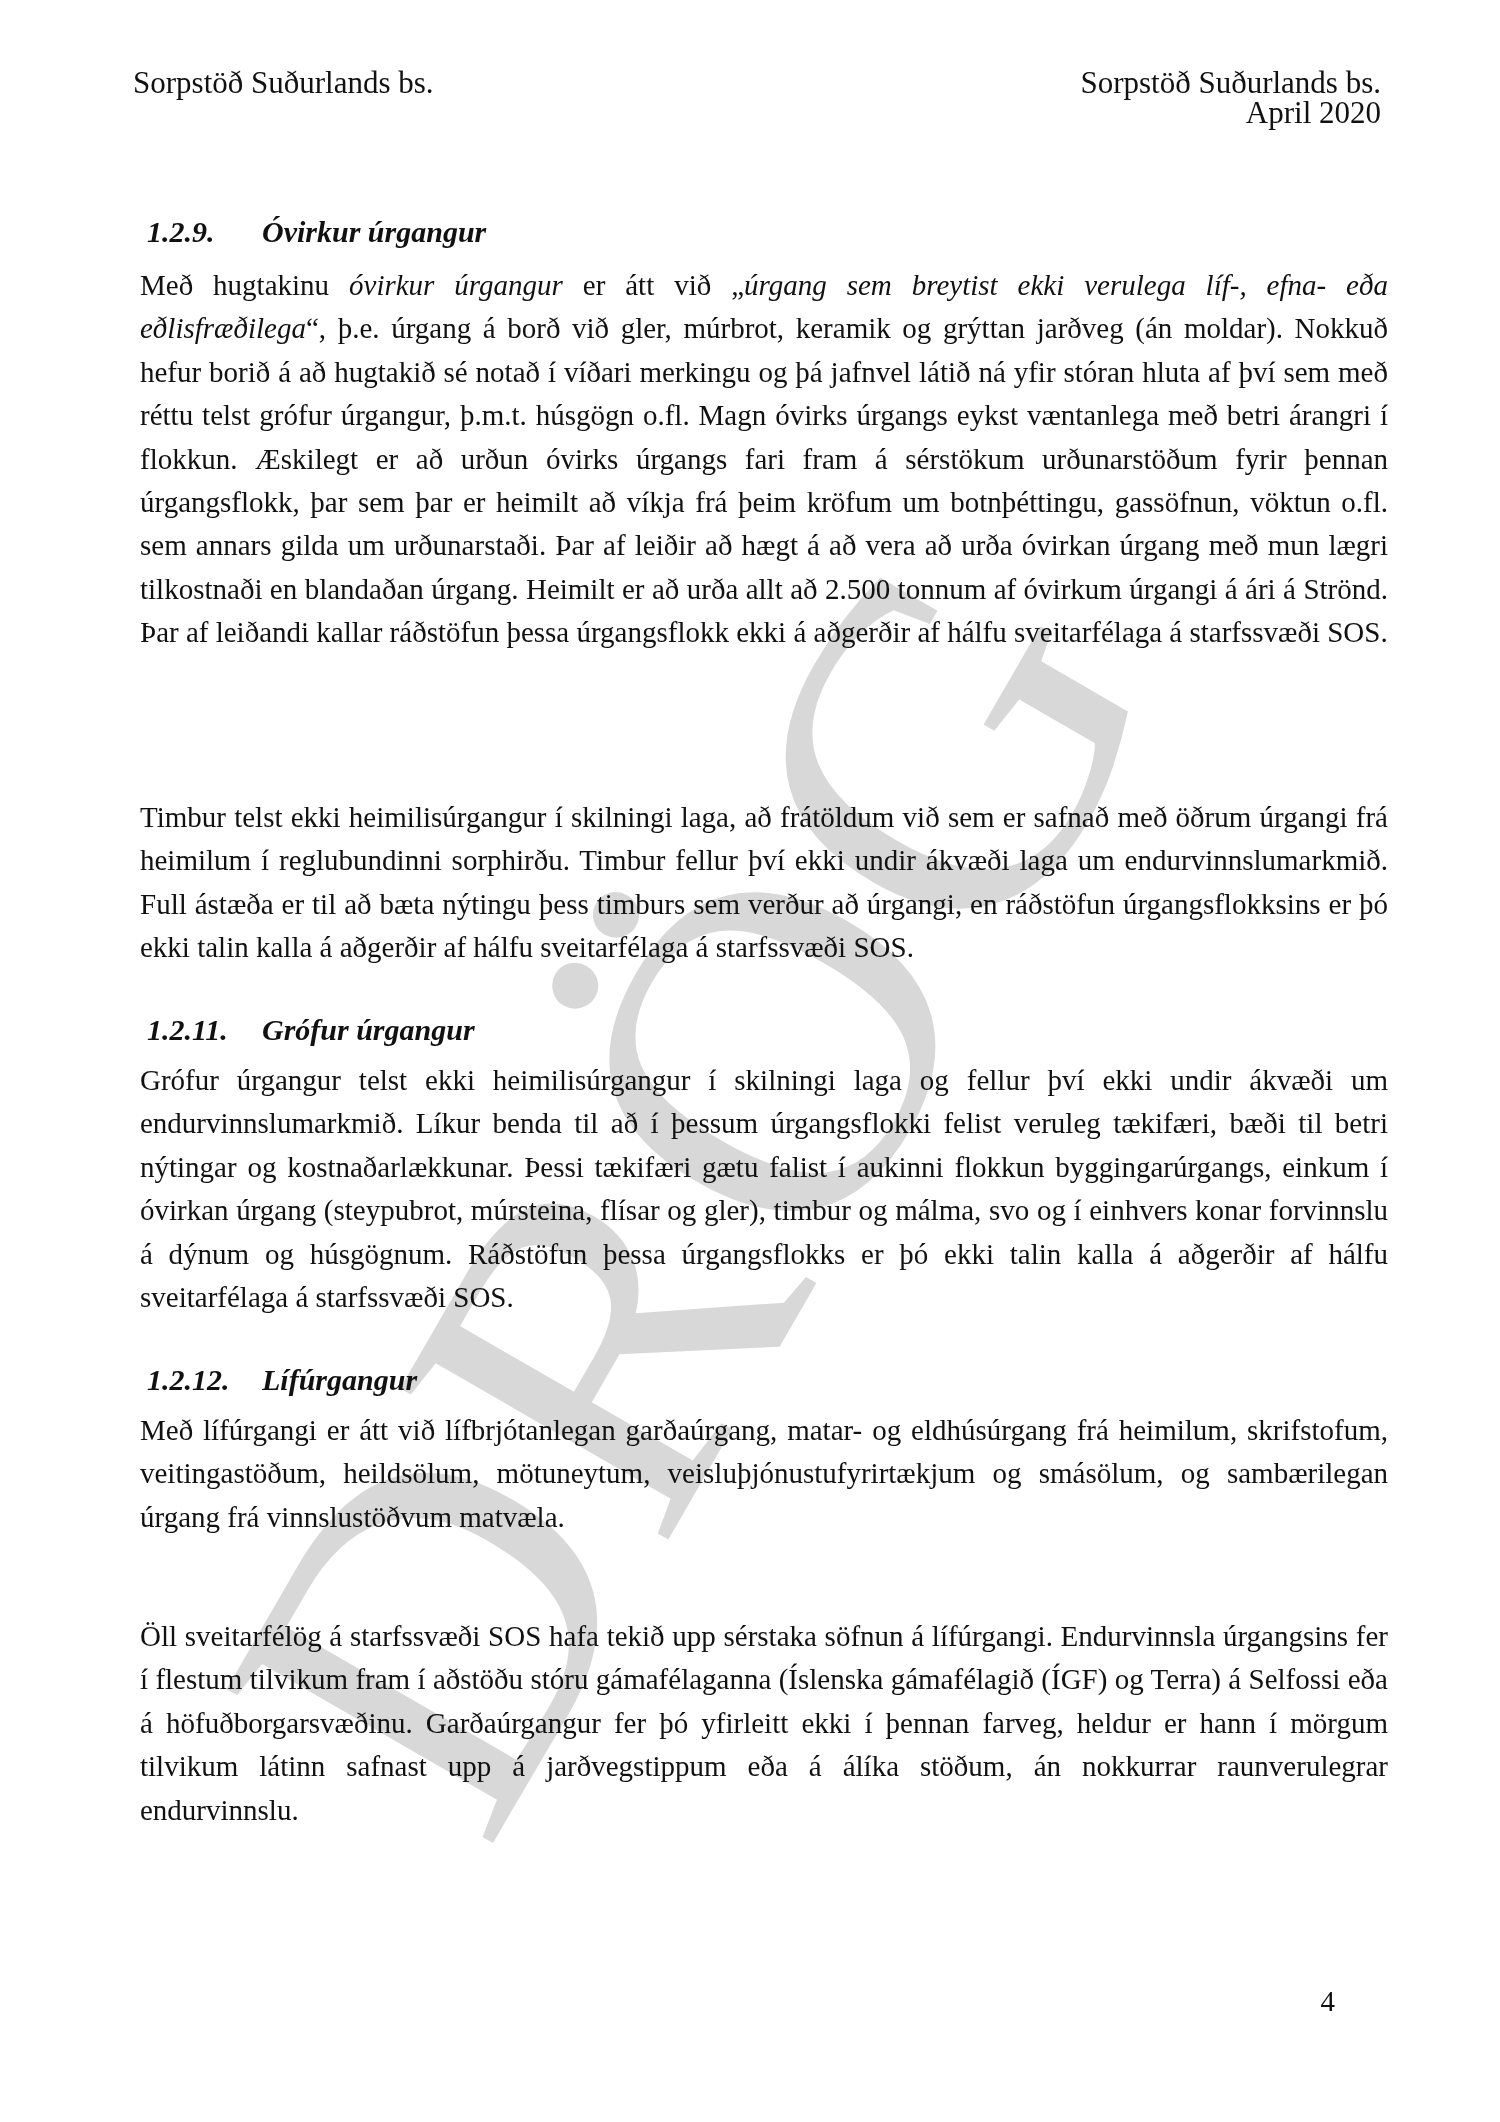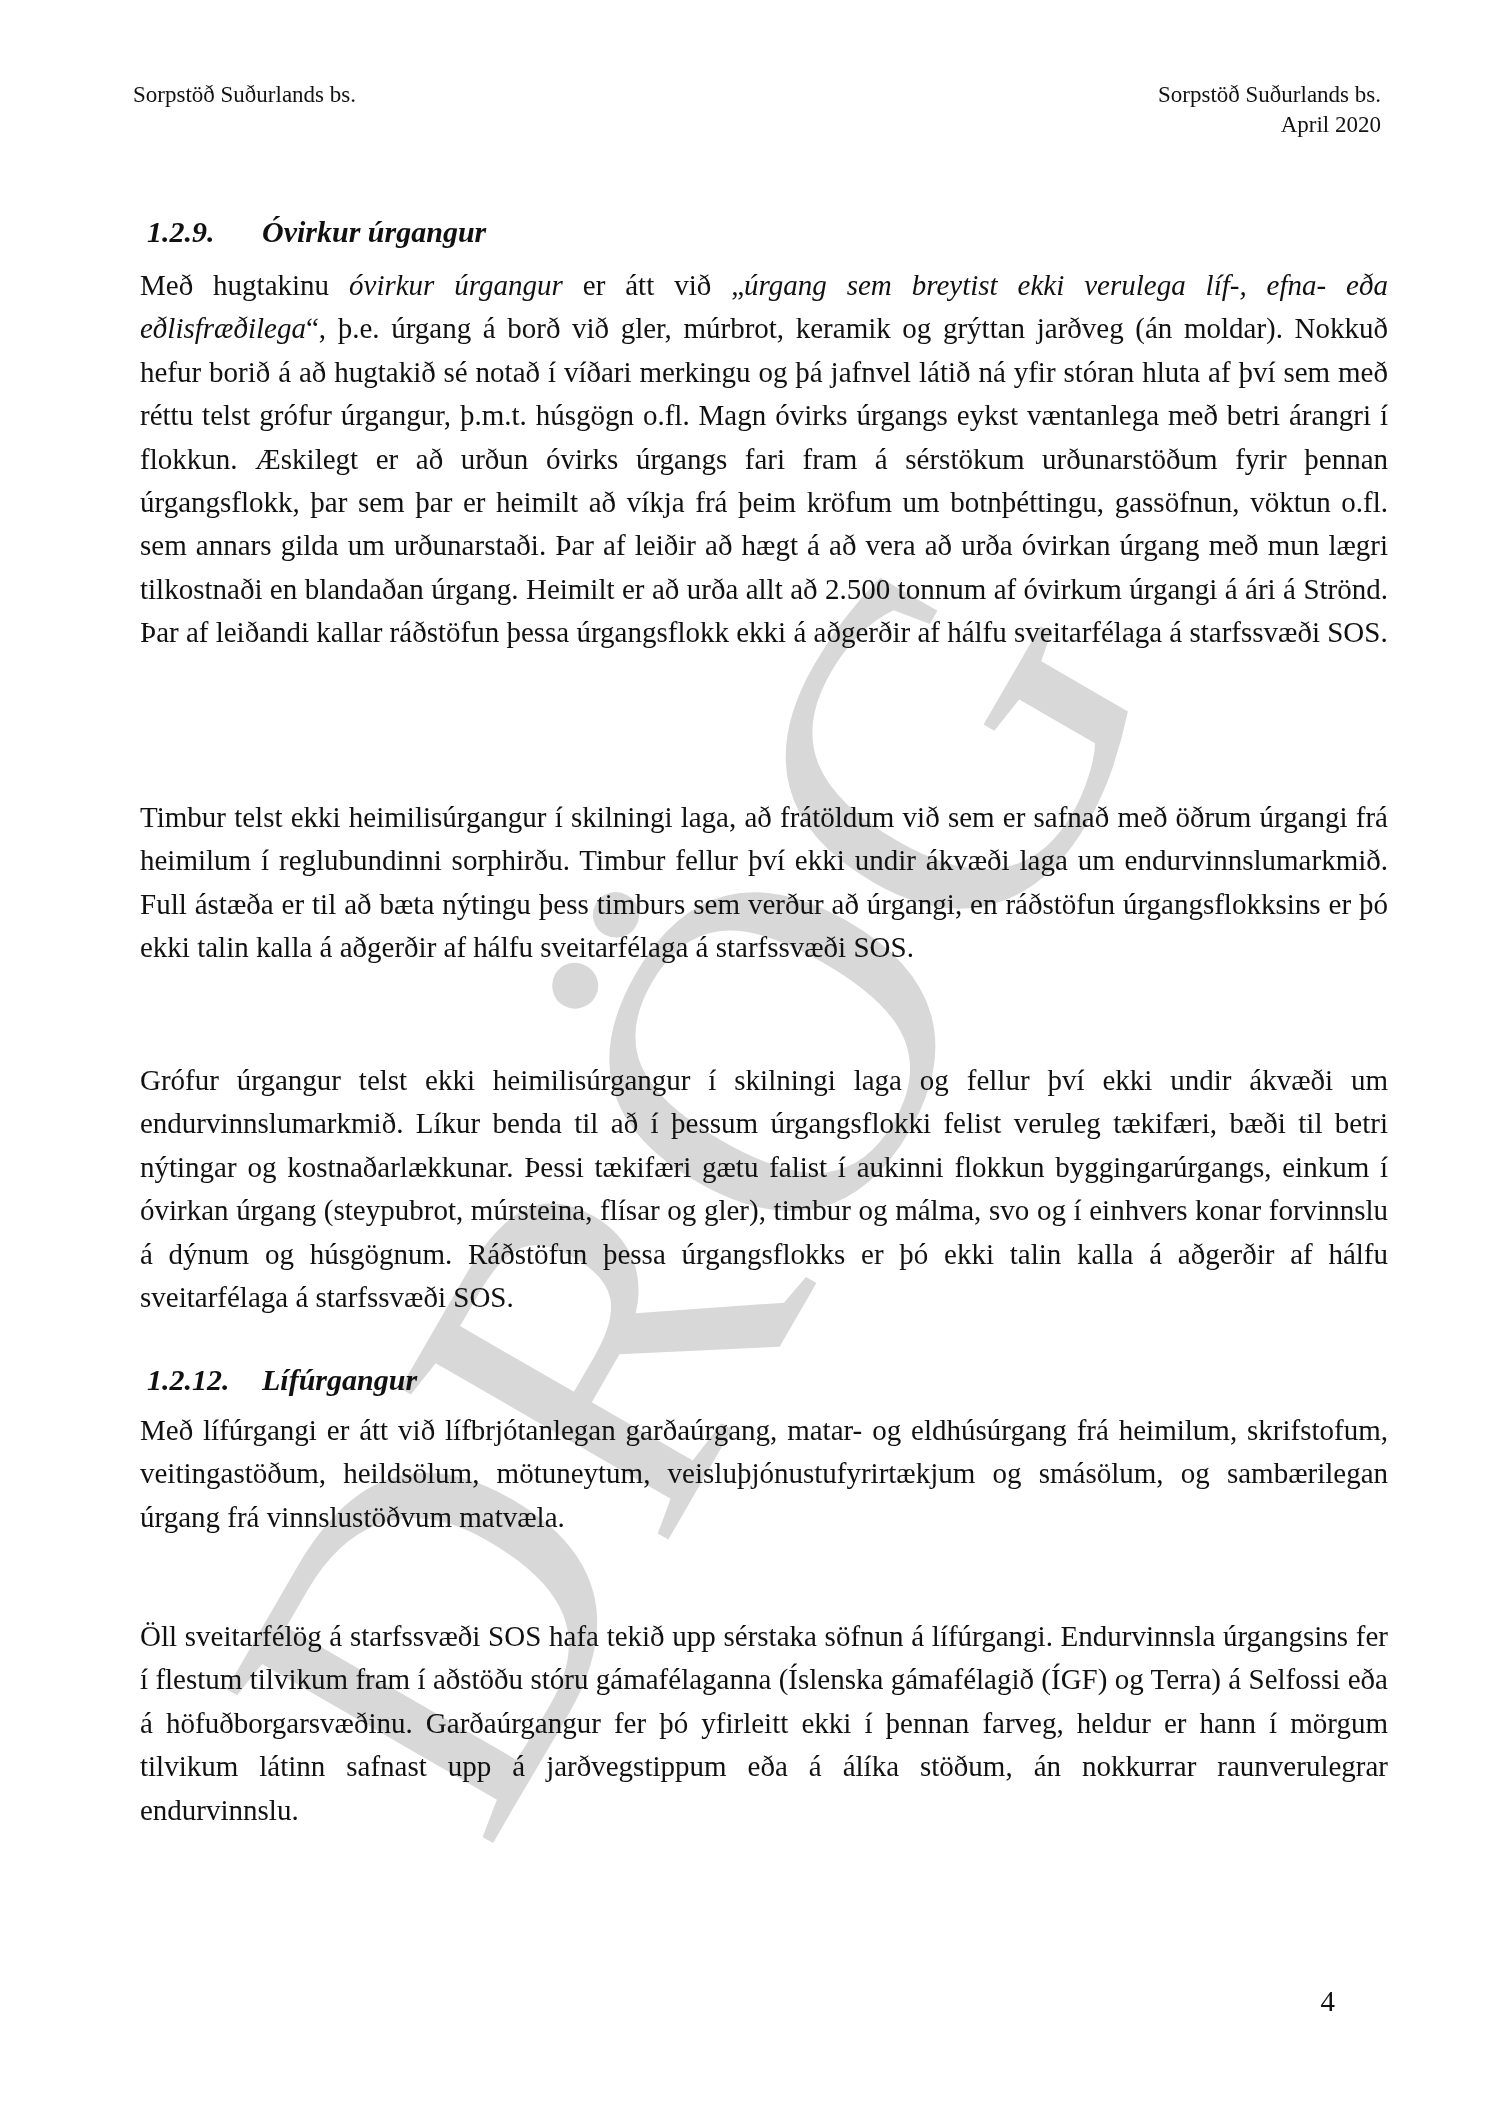--- a/index.html
+++ b/index.html
@@ -27,26 +27,26 @@
     font-weight: normal;
     letter-spacing: 8px;
     color: #d8d8d8;
     white-space: nowrap;
     z-index: 0;
     user-select: none;
   }
   
   .header {
     position: absolute;
-    top: 80px;
+    top: 68px;
     left: 133px;
     right: 119px;
     display: flex;
     justify-content: space-between;
-    font-size: 23px;
+    font-size: 31px;
     line-height: 30px;
     z-index: 1;
     gap: 22px;
   }
   .header .right { text-align: right; }
   
   .block {
     position: absolute;
     left: 133px;
     width: 1248px;
@@ -99,20 +99,24 @@
   </div>
 
   <div class="block heading" style="top:210px">
     <span class="num">1.2.9.</span>
     <span class="title">Óvirkur úrgangur</span>
   </div>
   <p class="block para" style="top:257px"><span>Með hugtakinu </span><span class="italic">óvirkur úrgangur</span><span> er átt við „</span><span class="italic">úrgang sem breytist ekki verulega líf-, efna- eða eðlisfræðilega</span><span>“, þ.e. úrgang á borð við gler, múrbrot, keramik og grýttan jarðveg (án moldar). Nokkuð hefur borið á að hugtakið sé notað í víðari merkingu og þá jafnvel látið ná yfir stóran hluta af því sem með réttu telst grófur úrgangur, þ.m.t. húsgögn o.fl. Magn óvirks úrgangs eykst væntanlega með betri árangri í flokkun. Æskilegt er að urðun óvirks úrgangs fari fram á sérstökum urðunarstöðum fyrir þennan úrgangsflokk, þar sem þar er heimilt að víkja frá þeim kröfum um botnþéttingu, gassöfnun, vöktun o.fl. sem annars gilda um urðunarstaði. Þar af leiðir að hægt á að vera að urða óvirkan úrgang með mun lægri tilkostnaði en blandaðan úrgang. Heimilt er að urða allt að 2.500 tonnum af óvirkum úrgangi á ári á Strönd. Þar af leiðandi kallar ráðstöfun þessa úrgangsflokk ekki á aðgerðir af hálfu sveitarfélaga á starfssvæði SOS.</span></p>
 
   <p class="block para" style="top:789px">Timbur telst ekki heimilisúrgangur í skilningi laga, að frátöldum við sem er safnað með öðrum úrgangi frá heimilum í reglubundinni sorphirðu. Timbur fellur því ekki undir ákvæði laga um endurvinnslumarkmið. Full ástæða er til að bæta nýtingu þess timburs sem verður að úrgangi, en ráðstöfun úrgangsflokksins er þó ekki talin kalla á aðgerðir af hálfu sveitarfélaga á starfssvæði SOS.</p>
 
+  <div class="block heading" style="top:1008px">
+    <span class="num">1.2.11.</span>
+    <span class="title">Grófur úrgangur</span>
+  </div>
   <p class="block para" style="top:1052px">Grófur úrgangur telst ekki heimilisúrgangur í skilningi laga og fellur því ekki undir ákvæði um endurvinnslumarkmið. Líkur benda til að í þessum úrgangsflokki felist veruleg tækifæri, bæði til betri nýtingar og kostnaðarlækkunar. Þessi tækifæri gætu falist í aukinni flokkun byggingarúrgangs, einkum í óvirkan úrgang (steypubrot, múrsteina, flísar og gler), timbur og málma, svo og í einhvers konar forvinnslu á dýnum og húsgögnum. Ráðstöfun þessa úrgangsflokks er þó ekki talin kalla á aðgerðir af hálfu sveitarfélaga á starfssvæði SOS.</p>
 
   <div class="block heading" style="top:1358px">
     <span class="num">1.2.12.</span>
     <span class="title">Lífúrgangur</span>
   </div>
   <p class="block para" style="top:1402px">Með lífúrgangi er átt við lífbrjótanlegan garðaúrgang, matar- og eldhúsúrgang frá heimilum, skrifstofum, veitingastöðum, heildsölum, mötuneytum, veisluþjónustufyrirtækjum og smásölum, og sambærilegan úrgang frá vinnslustöðvum matvæla.</p>
   <p class="block para" style="top:1608px">Öll sveitarfélög á starfssvæði SOS hafa tekið upp sérstaka söfnun á lífúrgangi. Endurvinnsla úrgangsins fer í flestum tilvikum fram í aðstöðu stóru gámafélaganna (Íslenska gámafélagið (ÍGF) og Terra) á Selfossi eða á höfuðborgarsvæðinu. Garðaúrgangur fer þó yfirleitt ekki í þennan farveg, heldur er hann í mörgum tilvikum látinn safnast upp á jarðvegstippum eða á álíka stöðum, án nokkurrar raunverulegrar endurvinnslu.</p>
 
   <div class="page-number">4</div>

